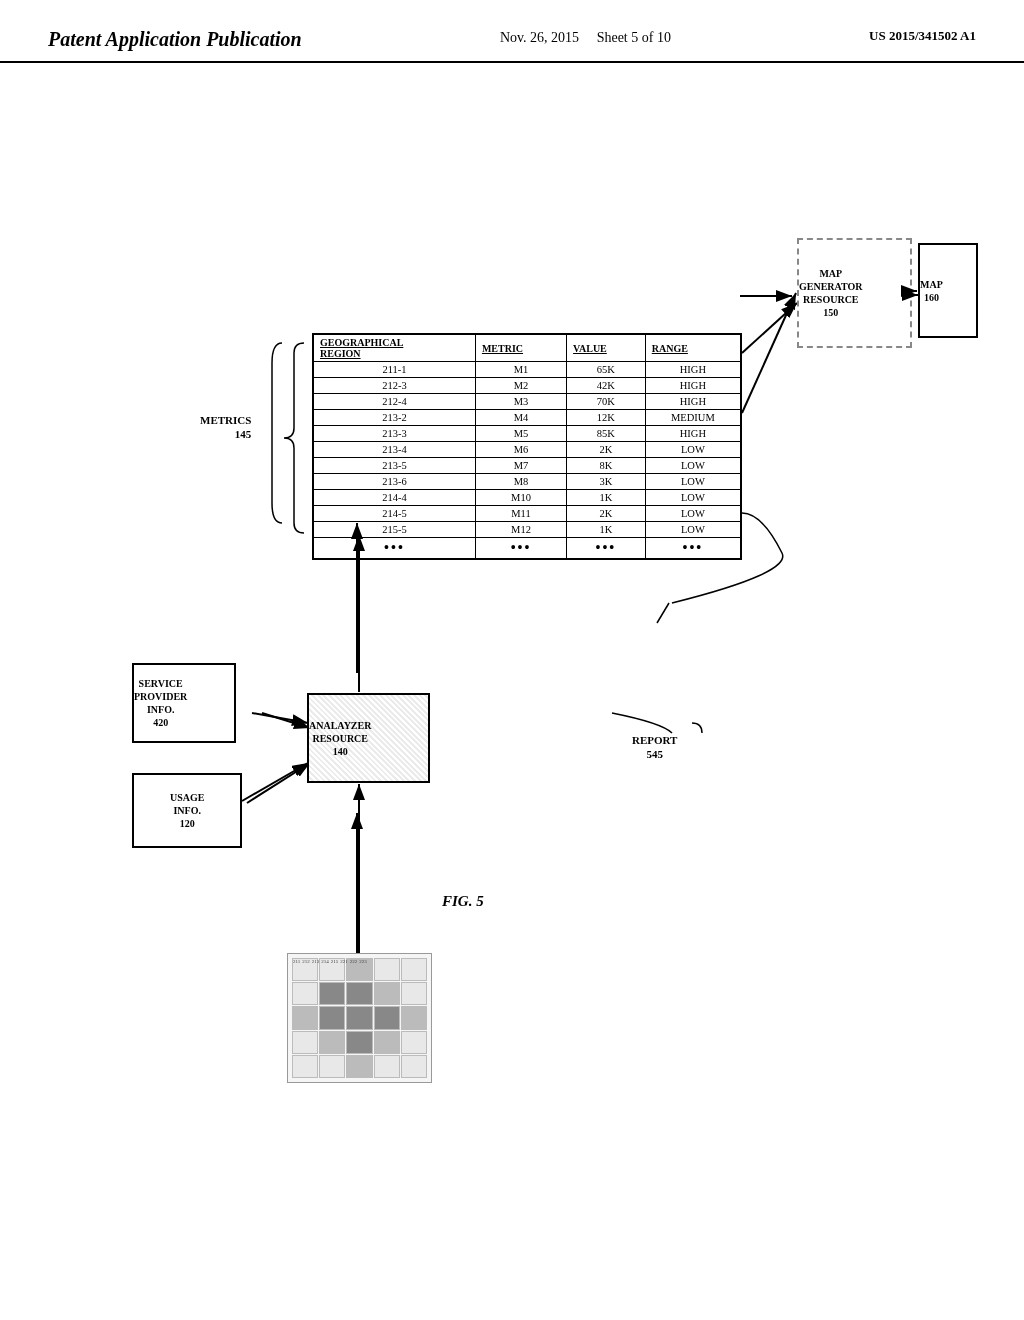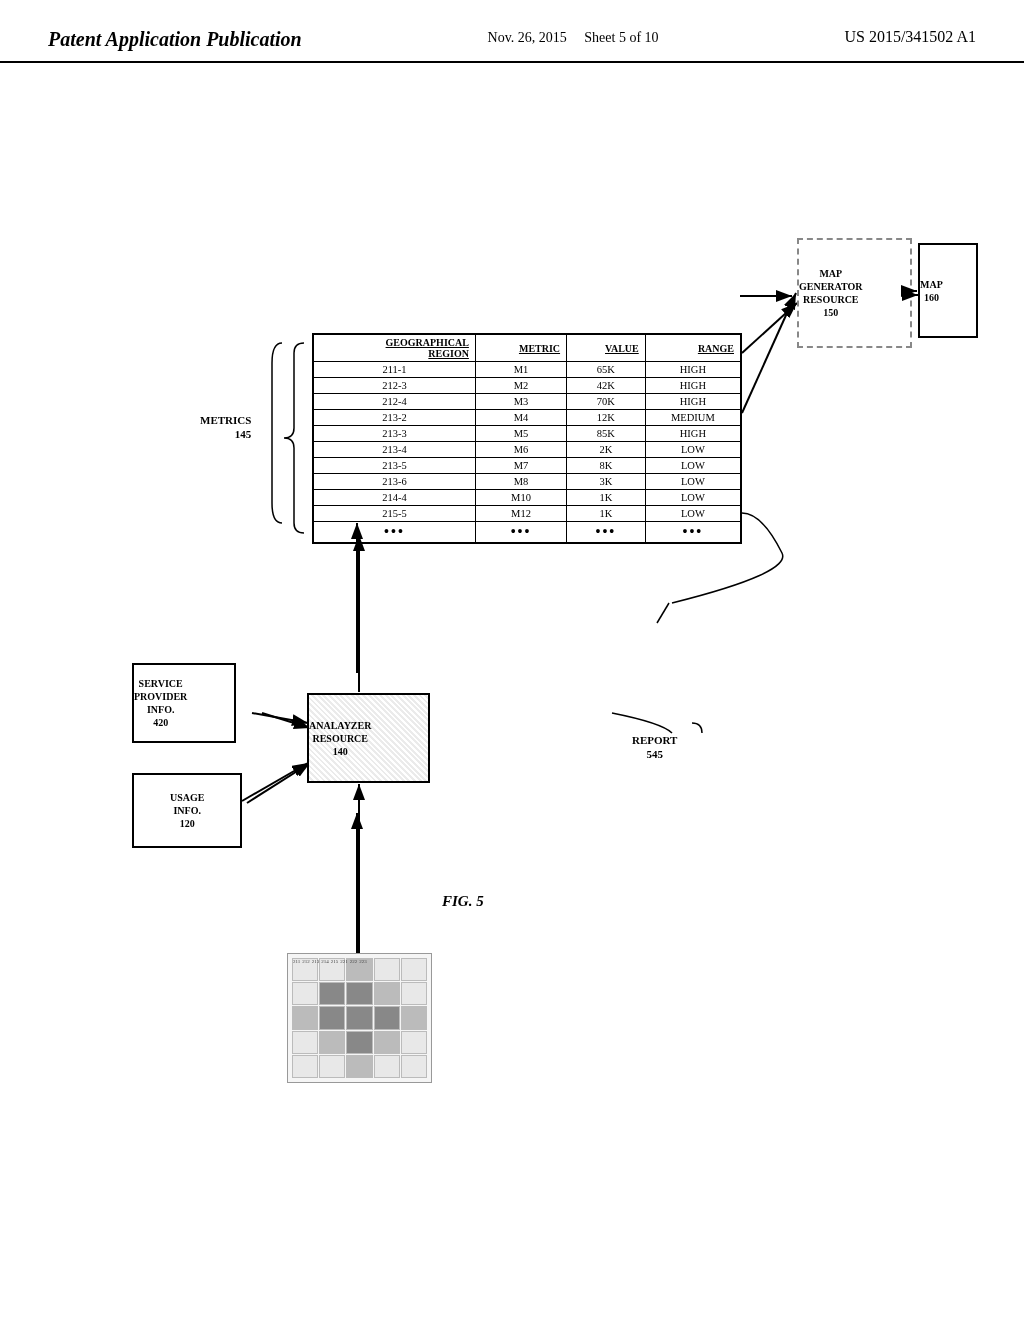--- a/index.html
+++ b/index.html
@@ -24,22 +24,22 @@
       font-size: 20px;
       font-weight: bold;
       font-style: italic;
     }
     .header-center {
       font-size: 14px;
       text-align: center;
       line-height: 1.4;
     }
     .header-right {
-      font-size: 16px;
-      font-weight: normal;
+      font-size: 13px;
+      font-weight: bold;
       text-align: right;
     }
 
     
     .main {
       position: relative;
       width: 100%;
       height: calc(1320px - 80px);
       padding: 20px;
     }
@@ -99,21 +99,21 @@
     }
     .metrics-table table {
       border-collapse: collapse;
       width: 100%;
     }
     .metrics-table th {
       border-bottom: 1px solid #000;
       border-right: 1px solid #000;
       padding: 2px 6px;
       font-size: 10px;
-      text-align: right;
+      text-align: left;
       font-weight: bold;
       text-decoration: underline;
       white-space: nowrap;
     }
     .metrics-table th:last-child {
       border-right: none;
     }
     .metrics-table td {
       border-right: 1px solid #000;
       border-bottom: 1px solid #000;
@@ -343,20 +343,26 @@
                 <td>3K</td>
                 <td>LOW</td>
               </tr>
               <tr>
                 <td>214-4</td>
                 <td>M10</td>
                 <td>1K</td>
                 <td>LOW</td>
               </tr>
               <tr>
+                <td>214-5</td>
+                <td>M11</td>
+                <td>2K</td>
+                <td>LOW</td>
+              </tr>
+              <tr>
                 <td>215-5</td>
                 <td>M12</td>
                 <td>1K</td>
                 <td>LOW</td>
               </tr>
               <tr>
                 <td style="font-weight: bold; font-size: 14px; letter-spacing: 2px;">•••</td>
                 <td style="font-weight: bold; font-size: 14px; letter-spacing: 2px;">•••</td>
                 <td style="font-weight: bold; font-size: 14px; letter-spacing: 2px;">•••</td>
                 <td style="font-weight: bold; font-size: 14px; letter-spacing: 2px;">•••</td>

